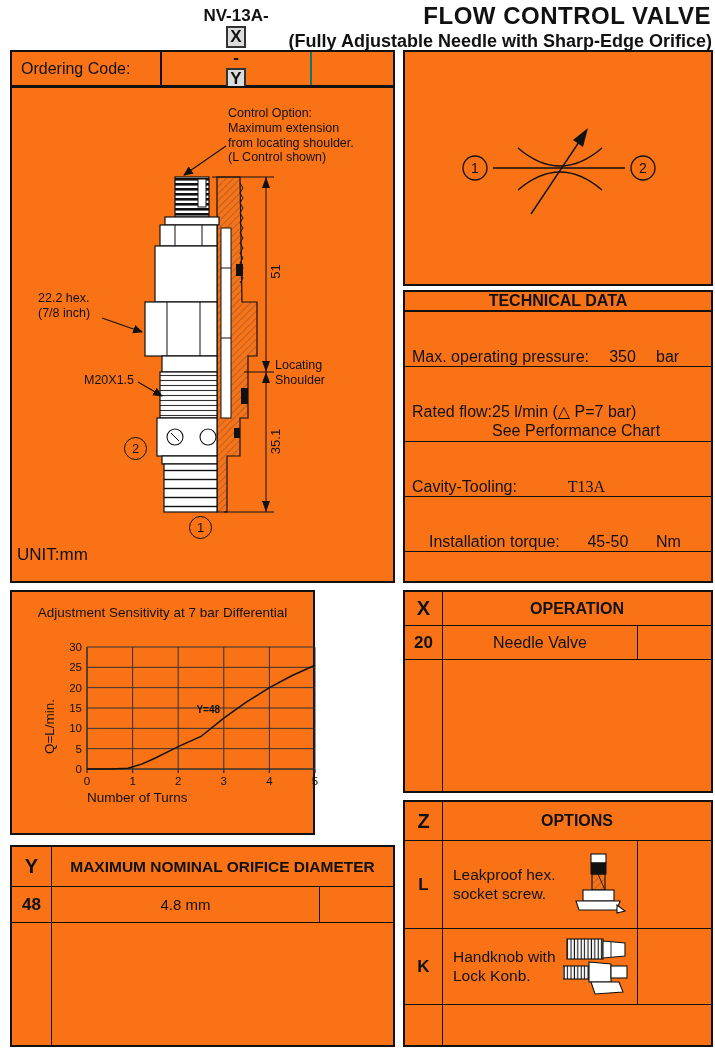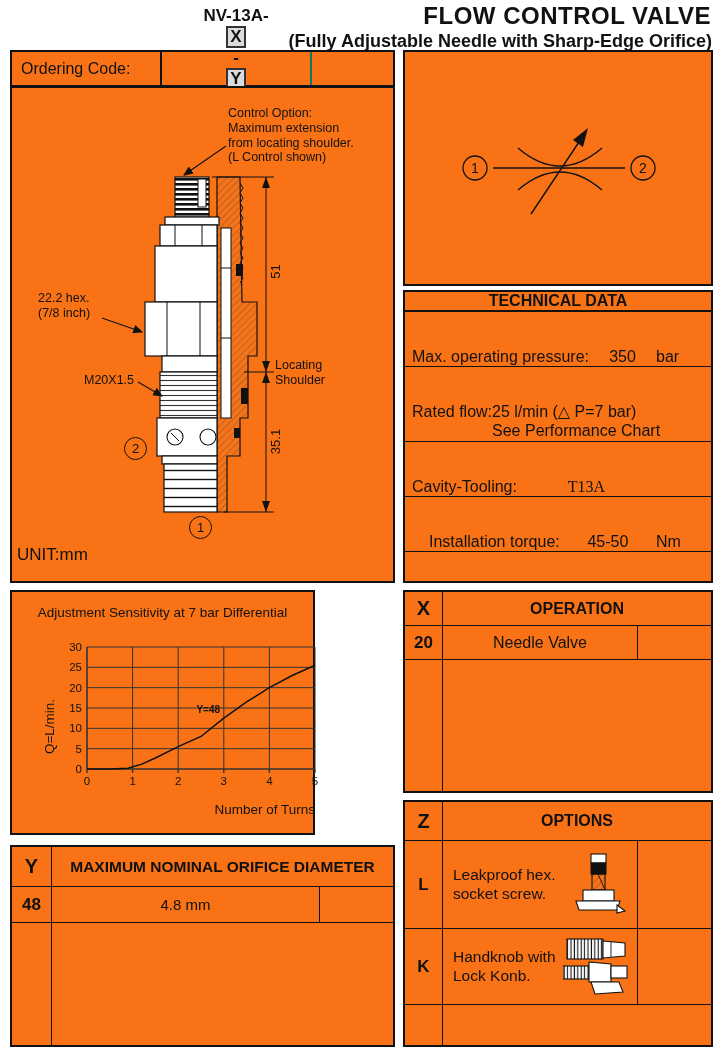--- a/index.html
+++ b/index.html
@@ -53,21 +53,21 @@
   .ctab .erow{flex:1;display:flex;}
   .ctab .ecode{width:38px;border-right:1.6px solid #111;box-sizing:border-box;}
   .opt-label{flex:1;font-size:15.5px;line-height:1.2;padding-left:10px;display:flex;
              align-items:center;}
   .opt-icon{width:78px;display:flex;align-items:center;justify-content:center;}
   
   .chart{left:10px;top:590px;width:305px;height:245px;}
   .ch-title{position:absolute;left:0;top:13px;width:100%;text-align:center;font-size:13.5px;}
   .ch-ylab{position:absolute;left:-18px;top:127px;width:110px;text-align:center;
            font-size:13.5px;transform:rotate(-90deg);}
-  .ch-xlab{position:absolute;left:75px;top:198px;width:228px;text-align:right;font-size:13.5px;margin-top:12px;}
+  .ch-xlab{position:absolute;left:75px;top:198px;width:228px;text-align:left;font-size:13.5px;}
   svg{display:block;}
 </style>
 </head>
 <body>
 
 <svg width="0" height="0" style="position:absolute">
   <defs>
     <pattern id="hatch" width="5" height="5" patternUnits="userSpaceOnUse" patternTransform="rotate(45)">
       <line x1="0" y1="0" x2="0" y2="5" stroke="#555" stroke-width="0.9"></line>
     </pattern>

